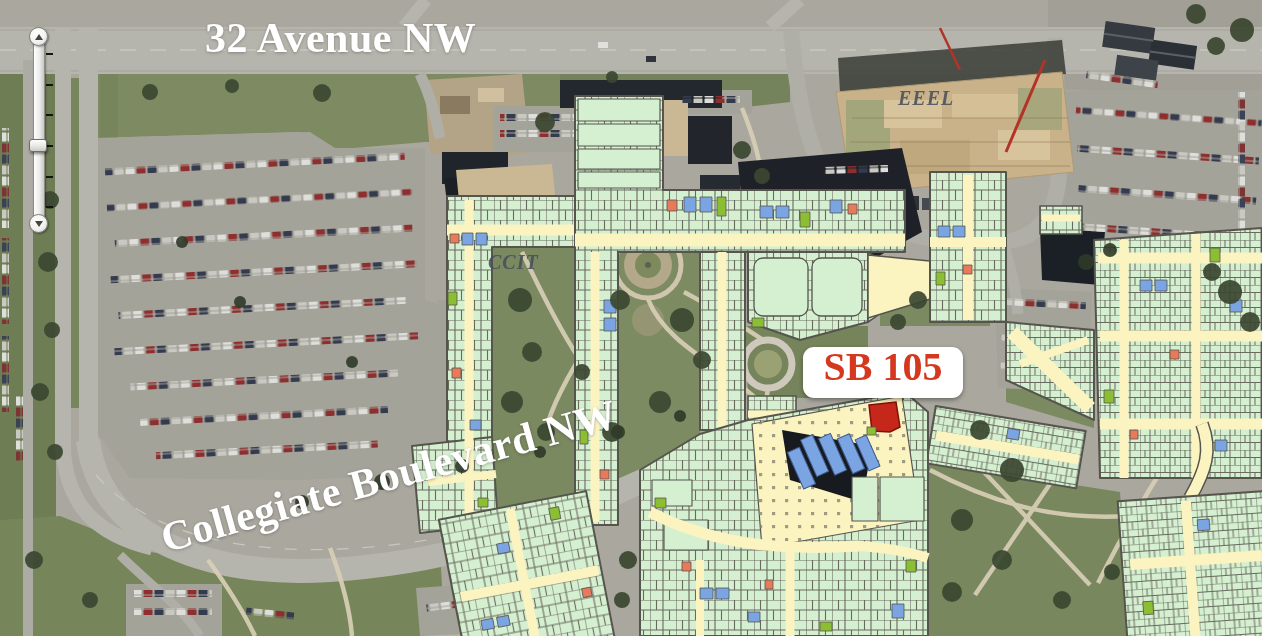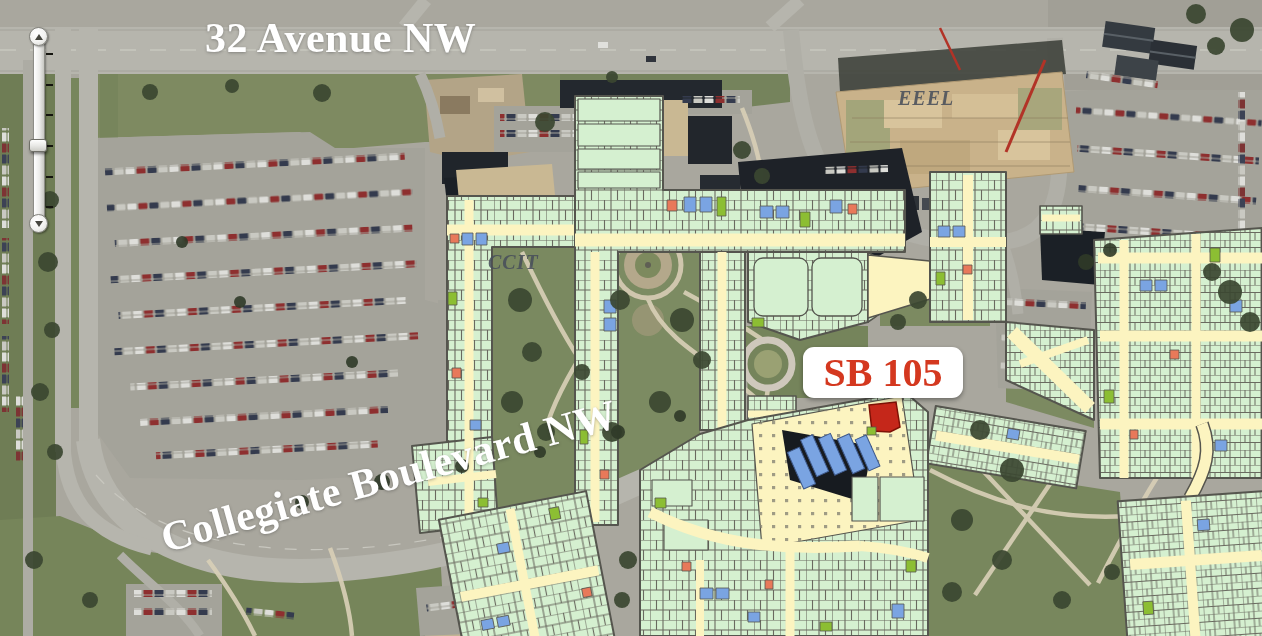--- a/index.html
+++ b/index.html
@@ -15,21 +15,21 @@
     white-space:nowrap;text-shadow:0 1px 3px rgba(40,40,40,.35);letter-spacing:.5px;
   }
   #lbl-collegiate{transform:rotate(-15.5deg);transform-origin:0 50%;}
   .bldg-label{
     position:absolute;color:rgba(72,78,90,.88);font-weight:bold;font-style:italic;
     font-size:20px;line-height:1;white-space:nowrap;letter-spacing:1px;
   }
   .room-marker{
     position:absolute;left:803px;top:347px;width:160px;height:51px;
     background:#ffffff;border-radius:11px;box-shadow:0 2px 4px rgba(30,30,30,.45);
-    display:flex;align-items:center;justify-content:center;
+    display:flex;align-items:flex-start;justify-content:center;
   }
   .room-marker span{
     color:#d4381f;font-weight:bold;font-size:40px;line-height:1;letter-spacing:0;
   }
   
   .zoom-ctl{position:absolute;left:0;top:0;width:60px;height:245px;}
   .zoom-track{
     position:absolute;left:33px;top:40px;width:10px;height:182px;border-radius:5px;
     background:linear-gradient(90deg,#ffffff,#ececea 55%,#c7c7c2);
     border:1px solid #8d8d87;box-shadow:1px 1px 2px rgba(0,0,0,.35);

